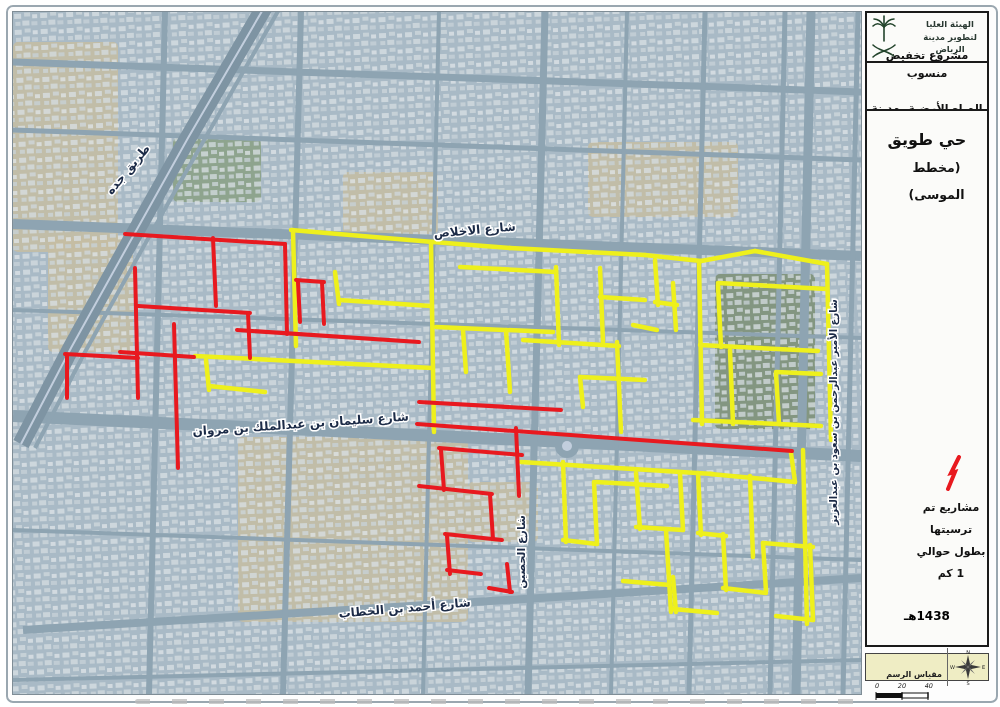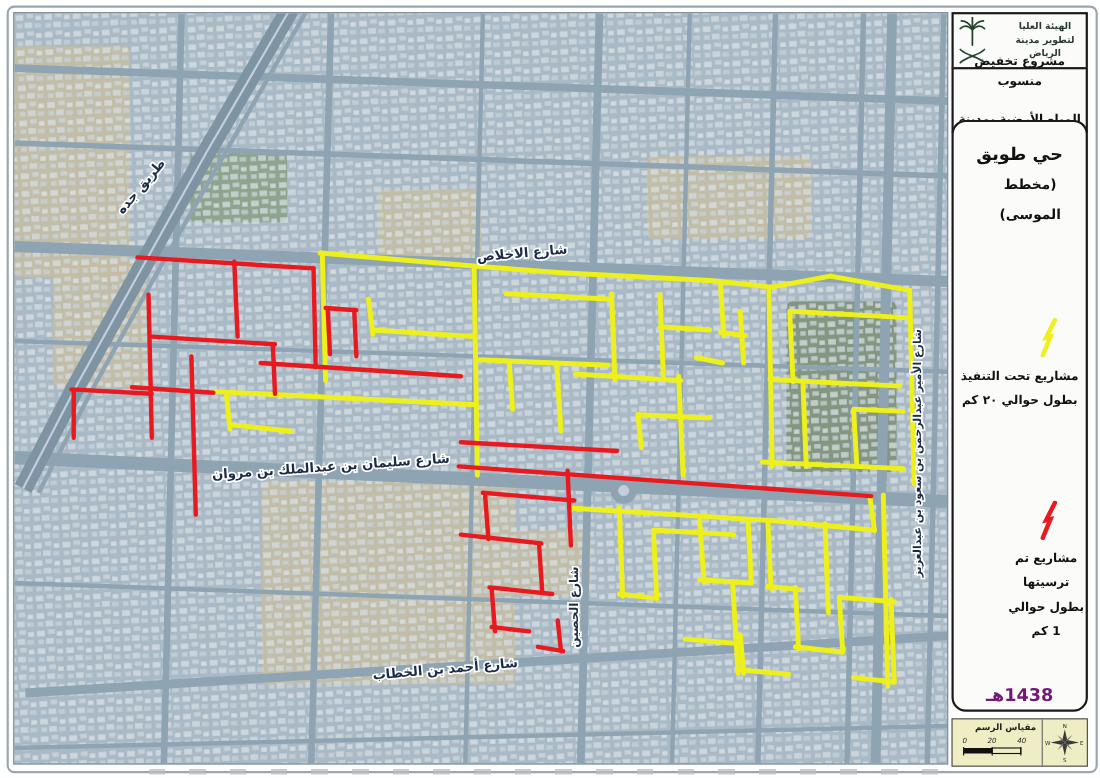--- a/index.html
+++ b/index.html
@@ -7,29 +7,29 @@
   .sheet{position:absolute;left:6px;top:5px;width:988px;height:694px;border:2px solid #9aa7b0;border-radius:7px;background:#fdfdfd;}
   .map-wrap{position:absolute;left:4px;top:4px;width:848px;height:682px;border:1px solid #7f8d96;background:#a9bac6;overflow:hidden;}
   .map-wrap svg{display:block;}
   .sidebar{position:absolute;left:856px;top:2px;width:128px;height:688px;}
   .panel{position:absolute;left:1px;width:124px;background:#fbfbf9;border:2px solid #1a1a1a;box-sizing:border-box;}
   .p-logo{top:2px;height:52px;display:flex;align-items:center;gap:16px;padding:2px;}
   .org-lines{flex:1;text-align:center;direction:rtl;}
   .org-lines div{font-size:8.5px;font-weight:bold;color:#2b3a33;line-height:1.5;letter-spacing:.5px;}
   .p-project{top:52px;height:60px;display:flex;flex-direction:column;justify-content:center;direction:rtl;gap:17px;}
   .p-project div{font-size:11px;font-weight:bold;color:#111;text-align:center;line-height:1.6;}
-  .p-main{top:100px;height:538px;direction:rtl;border-radius:13px;}
+  .p-main{top:100px;height:538px;direction:rtl;}
   .district{position:absolute;top:14px;left:0;right:0;text-align:center;}
   .district .d1{font-size:16px;font-weight:bold;color:#111;line-height:1.9;}
   .district .d2,.district .d3{font-size:12.5px;font-weight:bold;color:#111;line-height:2.1;margin-left:19px;}
   .legend-item{position:absolute;left:0;right:0;text-align:center;}
   .legend-item .bolt{display:block;margin:0 24px 6px auto;}
   .legend-item .t{font-size:11px;font-weight:bold;color:#111;line-height:2.0;}
-  .year{position:absolute;bottom:4px;left:0;right:0;text-align:center;font-size:16px;font-weight:bold;color:#701a75;direction:rtl;}
-  .p-scale{top:644px;height:44px;background:#efedc4;border:1.5px solid #444;display:flex;}
+  .year{position:absolute;bottom:22px;left:0;right:0;text-align:center;font-size:12px;font-weight:bold;color:#000000;direction:rtl;}
+  .p-scale{top:644px;height:28px;background:#efedc4;border:1.5px solid #444;display:flex;align-items:center;}
   .compass-cell{width:40px;border-left:1px solid #666;display:flex;align-items:center;justify-content:center;order:2;}
   .scale-cell{flex:1;position:relative;order:1;}
   .scale-title{position:absolute;top:3px;right:5px;font-size:8px;font-weight:bold;color:#222;direction:rtl;}
   .scale-ticks{position:absolute;top:15px;left:9px;width:58px;display:flex;justify-content:space-between;font-size:6.5px;font-style:italic;color:#222;}
   .scale-bar{position:absolute;top:25px;left:9px;width:56px;height:8px;}
   .bottom-dashes{position:absolute;left:135px;top:699px;width:730px;height:5px;
     background:repeating-linear-gradient(90deg,#bcbcbc 0 15px,transparent 15px 37px);
     border-radius:3px;opacity:.75;}
 </style>
 </head>
@@ -214,27 +214,20 @@
         <div>مشروع تخفيض منسوب</div>
         <div>المياه الأرضية بمدينة الرياض</div>
       </div>
 
       <div class="panel p-main">
         <div class="district">
           <div class="d1">حي طويق</div>
           <div class="d2">(مخطط الموسى)</div>
         </div>
 
-        <div class="legend-item" style="top:178px;">
-          <svg class="bolt" width="18" height="36" viewBox="0 0 18 36">
-            <path class="bolt-path" d="M3 34 L10 17 L6 18 L14 2" fill="none" stroke-width="4" stroke-linecap="round" stroke="#eef01c"></path>
-          </svg>
-          <div class="t">مشاريع تحت التنفيذ</div>
-          <div class="t">بطول حوالي ٢٠ كم</div>
-        </div>
 
         <div class="legend-item" style="top:344px;margin-left:48px;">
           <svg class="bolt" width="18" height="36" viewBox="0 0 18 36">
             <path class="bolt-path" d="M3 34 L10 17 L6 18 L14 2" fill="none" stroke-width="4" stroke-linecap="round" stroke="#e8191f"></path>
           </svg>
           <div class="t">مشاريع تم ترسيتها</div>
           <div class="t">بطول حوالي 1 كم</div>
         </div>
 
         <div class="year">1438هـ</div>

